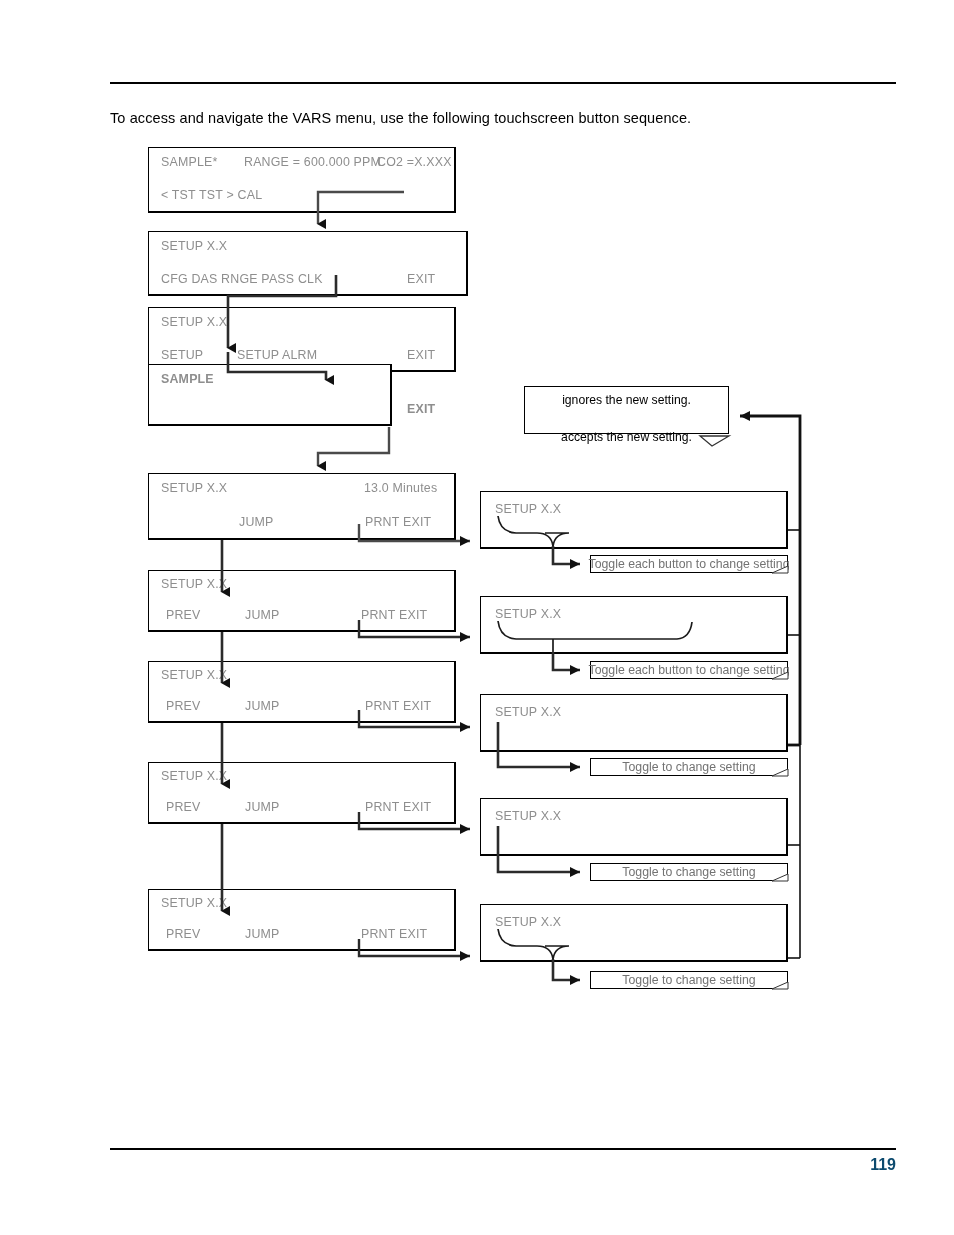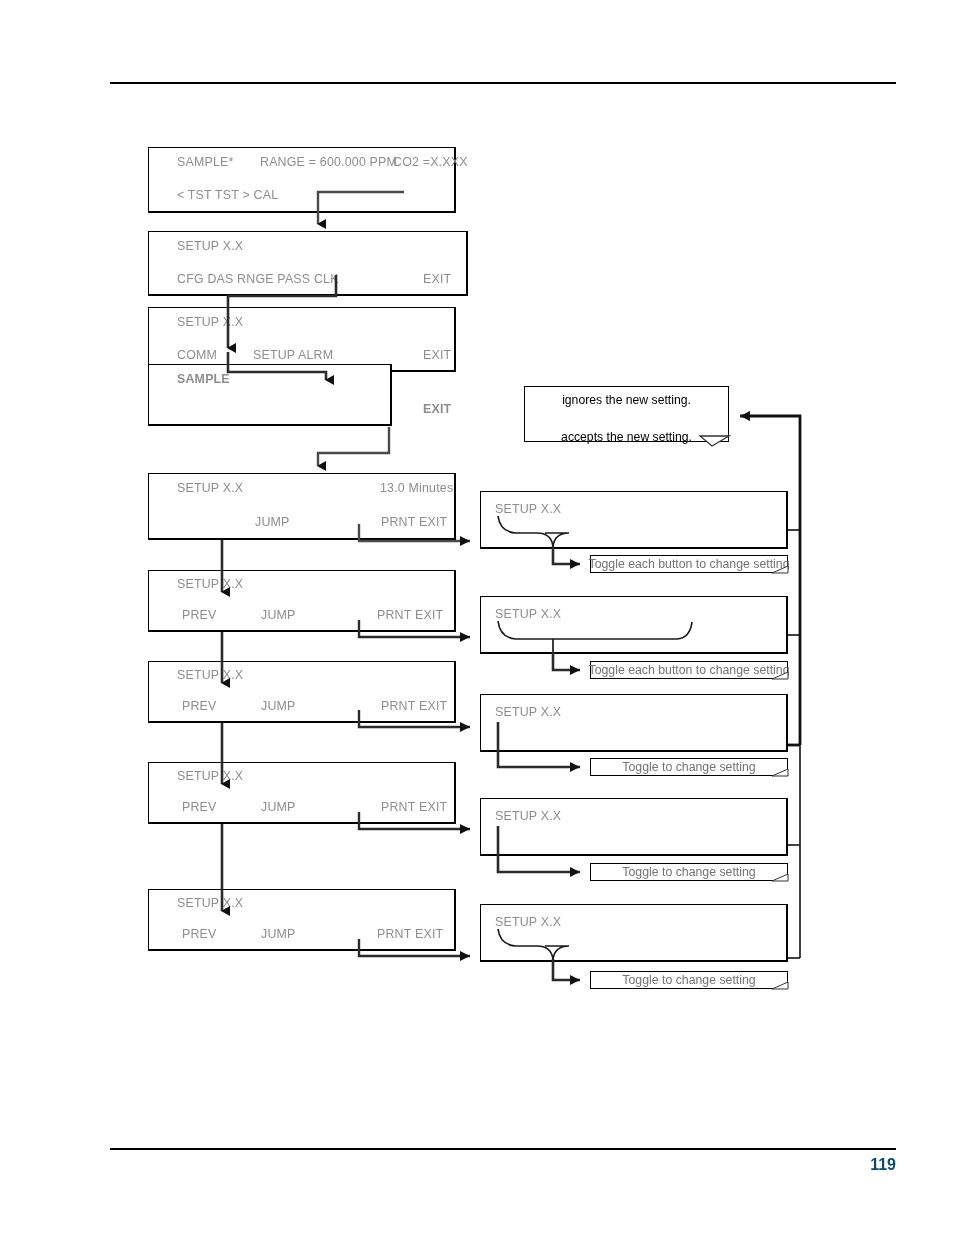--- a/index.html
+++ b/index.html
@@ -87,21 +87,20 @@
     border: 1.3px solid #000;
     border-right-width: 2.6px;
     border-bottom-width: 2.6px;
   }
   .screen .line {
     position: absolute;
     white-space: nowrap;
     color: #8e8e8e;
     font-size: 12.4px;
     letter-spacing: 0.2px;
-    margin-left: 16px;
   }
 
   
   .detail {
     position: absolute;
     box-sizing: border-box;
     background: #fff;
     border: 1.3px solid #000;
     border-right-width: 2.6px;
     border-bottom-width: 2.6px;
@@ -153,37 +152,38 @@
     pointer-events: none;
   }
 </style>
 </head>
 <body>
 
 <div id="page">
 
   <div class="rule-top"></div>
 
+  <div class="intro">To access and navigate the VARS menu, use the following touchscreen button sequence.</div>
 
   <div class="screen" style="left:148px; top:147px; width:308px; height:66px;">
     <div class="line" style="left:12px; top:7px;">SAMPLE*</div>
     <div class="line" style="left:95px; top:7px;">RANGE = 600.000 PPM</div>
     <div class="line" style="left:228px; top:7px;">CO2 =X.XXX</div>
     <div class="line" style="left:12px; top:40px;">&lt; TST  TST &gt;  CAL</div>
   </div>
 
   <div class="screen" style="left:148px; top:231px; width:320px; height:65px;">
     <div class="line" style="left:12px; top:7px;">SETUP X.X</div>
     <div class="line" style="left:12px; top:40px;">CFG  DAS  RNGE  PASS  CLK</div>
     <div class="line" style="left:258px; top:40px;">EXIT</div>
   </div>
 
   <div class="screen" style="left:148px; top:307px; width:308px; height:65px;">
     <div class="line" style="left:12px; top:7px;">SETUP X.X</div>
-    <div class="line" style="left:12px; top:40px;">COMM</div>
+    <div class="line" style="left:12px; top:40px;">SETUP</div>
     <div class="line" style="left:88px; top:40px;">SETUP  ALRM</div>
     <div class="line" style="left:258px; top:40px;">EXIT</div>
   </div>
 
   <div class="screen" style="left:148px; top:364px; width:244px; height:62px;font-weight:bold;">
     <div class="line" style="left:12px; top:7px;">SAMPLE</div>
     <div class="line" style="left:258px; top:37px;">EXIT</div>
   </div>
 
   <div class="screen" style="left:148px; top:473px; width:308px; height:67px;">
@@ -214,21 +214,21 @@
     <div class="line" style="left:216px; top:37px;">PRNT EXIT</div>
   </div>
 
   <div class="screen" style="left:148px; top:889px; width:308px; height:62px;">
     <div class="line" style="left:12px; top:6px;">SETUP X.X</div>
     <div class="line" style="left:17px; top:37px;">PREV</div>
     <div class="line" style="left:96px; top:37px;">JUMP</div>
     <div class="line" style="left:212px; top:37px;">PRNT   EXIT</div>
   </div>
 
-  <div class="note" style="left:524px; top:386px; width:205px; height:56px;">
+  <div class="note" style="left:524px; top:386px; width:205px; height:48px;">
     <div class="note-line" style="top:6px;">ignores the new setting.</div>
     <div class="note-line" style="top:43px;">accepts the new setting.</div>
   </div>
 
   <div class="detail" style="left:480px; top:491px; width:308px; height:58px;">
     <div class="d-title">SETUP X.X</div>
   </div>
 
   <div class="detail" style="left:480px; top:596px; width:308px; height:58px;">
     <div class="d-title">SETUP X.X</div>

